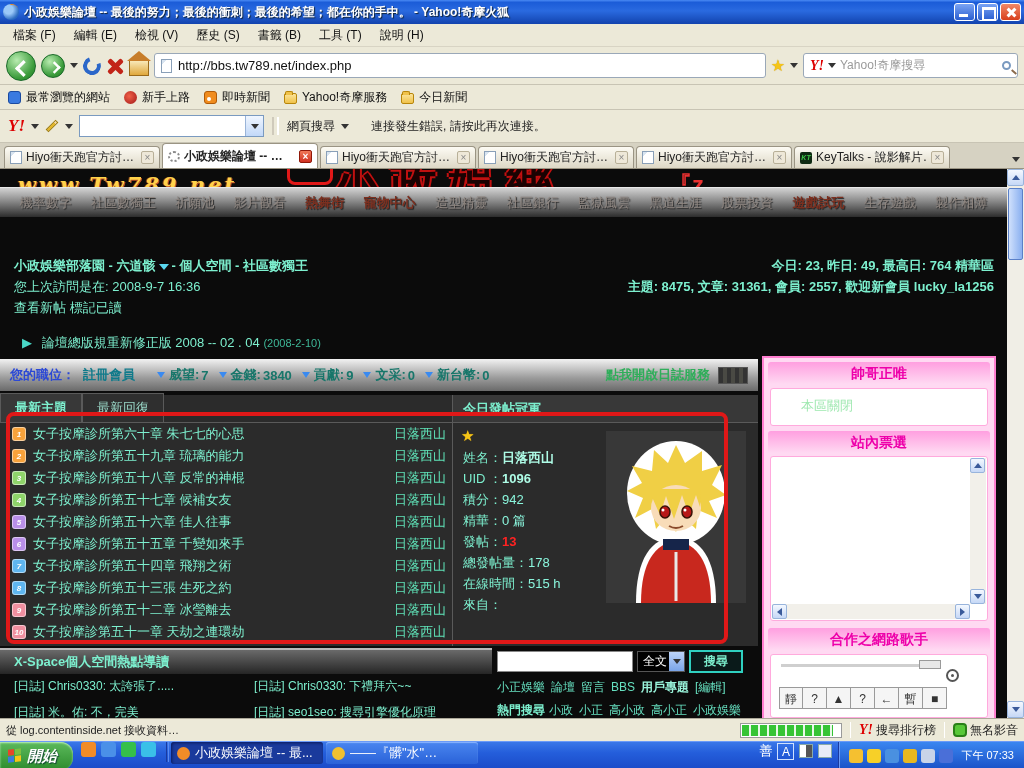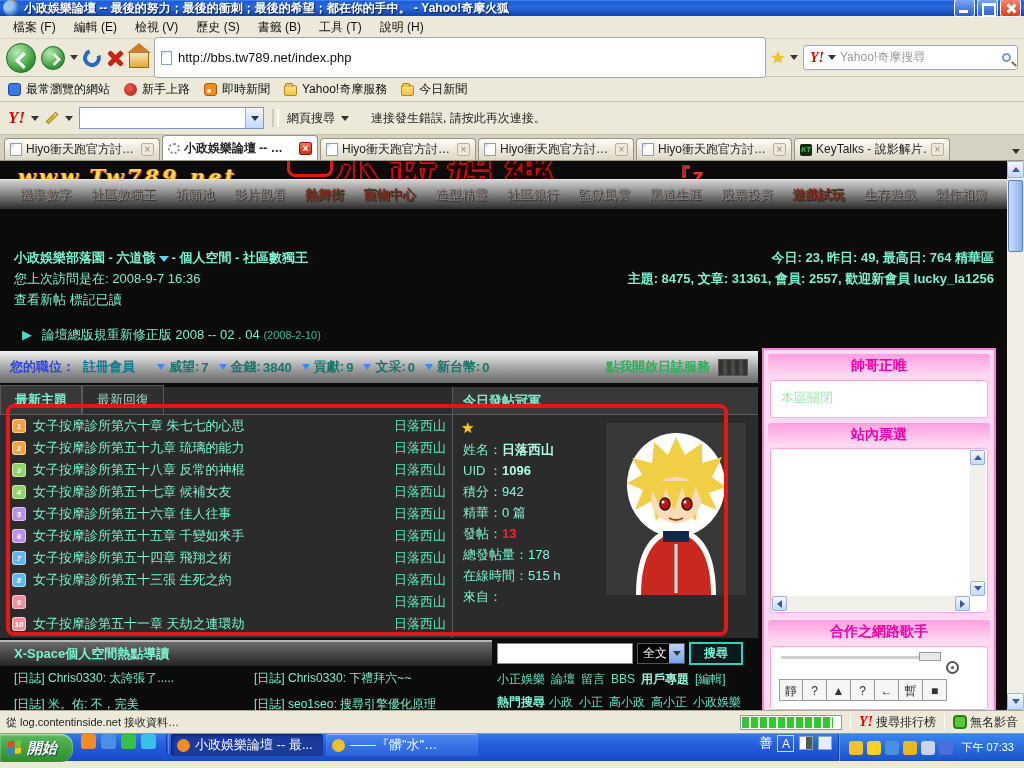--- a/index.html
+++ b/index.html
@@ -1,21 +1,21 @@
 <!DOCTYPE html>
 <html><head>
 <meta charset="utf-8">
 <style>
   html,body{margin:0;padding:0;background:#444;}
   *{box-sizing:border-box;}
   .window{position:relative;width:1024px;height:768px;overflow:hidden;
     font-family:"Liberation Sans","DejaVu Sans",sans-serif;background:#ece9d8;}
 
   
-  .titlebar{height:16px;display:flex;align-items:center;padding:0 3px;gap:5px;
+  .titlebar{height:24px;display:flex;align-items:center;padding:0 3px;gap:5px;
     background:linear-gradient(180deg,#4a8af4 0%,#1b5cd8 10%,#2a6ae0 45%,#1243ae 100%);}
   .ff-ico{width:16px;height:16px;border-radius:50%;flex:0 0 16px;
     background:radial-gradient(circle at 35% 35%,#9ac8f8 0 30%,#2a6ac0 70%);position:relative;overflow:hidden;}
   .ff-ico::after{content:"";position:absolute;left:-3px;top:-3px;width:16px;height:16px;border-radius:50%;
     border:4px solid #f28413;border-left-color:transparent;border-bottom-color:transparent;transform:rotate(35deg);}
   .titlebar .title{color:#fff;font-size:12px;font-weight:bold;text-shadow:1px 1px 1px #123;
     flex:1;white-space:nowrap;overflow:hidden;}
   .winbtns{display:flex;gap:2px;}
   .wb{width:21px;height:18px;border:1px solid #fff;border-radius:3px;position:relative;
     background:linear-gradient(#7aa4f4,#2a5ed0);}
@@ -42,21 +42,21 @@
   .nav-fwd::after{content:"";position:absolute;left:7px;top:7px;width:8px;height:8px;
     border-right:3px solid #fff;border-top:3px solid #fff;transform:rotate(45deg) scale(.8);}
   .drop{width:0;height:0;border-left:4px solid transparent;border-right:4px solid transparent;border-top:5px solid #333;}
   .nav-reload{width:18px;height:18px;border-radius:50%;border:4px solid #2b67c9;border-top-color:transparent;transform:rotate(25deg);}
   .nav-stop{width:18px;height:18px;position:relative;}
   .nav-stop::before,.nav-stop::after{content:"";position:absolute;left:7px;top:0px;width:5px;height:19px;background:#c22418;border-radius:2px;}
   .nav-stop::before{transform:rotate(45deg);} .nav-stop::after{transform:rotate(-45deg);}
   .nav-home{width:20px;height:16px;position:relative;margin-top:4px;background:linear-gradient(#f8e8b8,#e0a83c);border:1px solid #9a6a1a;}
   .nav-home::before{content:"";position:absolute;left:-3px;top:-10px;width:0;height:0;
     border-left:12px solid transparent;border-right:12px solid transparent;border-bottom:10px solid #c77d2a;}
-  .urlbar{flex:1;height:41px;background:#fff;border:1px solid #9aa8b8;border-radius:3px;
+  .urlbar{flex:1;height:25px;background:#fff;border:1px solid #9aa8b8;border-radius:3px;
     display:flex;align-items:center;gap:6px;padding:0 6px;font-size:13px;color:#111;}
   .page-ico{width:11px;height:14px;background:#fff;border:1px solid #8aa0b8;position:relative;flex:0 0 11px;
     background:linear-gradient(135deg,#d8e4f0 0 3px,#fff 3px);}
   .star-ico{color:#f5c518;font-size:16px;text-shadow:0 0 1px #b8860b;line-height:1;}
   .searchbox{width:215px;height:25px;background:#fff;border:1px solid #9aa8b8;border-radius:3px;
     display:flex;align-items:center;gap:4px;padding:0 6px;}
   .ylogo{color:#d00;font-weight:bold;font-style:italic;font-family:"Liberation Serif","DejaVu Serif",serif;font-size:14px;}
   .placeholder{color:#9a9a9a;font-size:12px;flex:1;white-space:nowrap;overflow:hidden;}
   .mag{width:9px;height:9px;border:2px solid #7a9ac0;border-radius:50%;position:relative;flex:0 0 9px;}
   .mag::after{content:"";position:absolute;left:7px;top:8px;width:6px;height:2px;background:#8a6a4a;transform:rotate(40deg);}
@@ -169,21 +169,21 @@
   .hot-label{font-weight:bold;color:#7df0cf;margin-right:4px;}
   .hot-word{color:#66e0c0;text-decoration:none;margin-right:6px;}
   .hot-special{font-weight:bold;color:#9af5dc;margin-right:6px;}
   .hot-edit{color:#66e0c0;text-decoration:none;}
 
   
   .sidebar{position:absolute;left:762px;top:187px;width:234px;height:362px;background:#ffd9f2;
     border:2px solid #ff7fd0;border-bottom:none;}
   .sb-head{position:absolute;left:4px;right:4px;height:22px;text-align:center;line-height:22px;
     font-weight:bold;color:#ee00aa;font-size:14px;background:linear-gradient(#ff9fe0,#ffd9f2);border-radius:3px 3px 0 0;}
-  .sb-box{position:absolute;left:6px;right:6px;background:#fff;border:1px solid #ffaadd;border-radius:3px;}
+  .sb-box{position:absolute;left:6px;right:6px;background:#fff;border:1px solid #ffaadd;border-radius:3px;padding-left:20px;}
   .closed-txt{color:#9fe8b0;font-size:13px;padding:8px 0 0 10px;}
   .xpscroll-v{position:absolute;right:1px;top:1px;bottom:16px;width:16px;background:#f2f0ea;}
   .xpscroll-h{position:absolute;left:1px;right:17px;bottom:1px;height:15px;background:#f2f0ea;display:flex;justify-content:space-between;}
   .sc-btn{width:15px;height:15px;background:linear-gradient(#f4f8ff,#c6d8f6);border:1px solid #98b4dc;border-radius:2px;
     display:flex;align-items:center;justify-content:center;}
   .sc-tri-up{width:0;height:0;border-left:4px solid transparent;border-right:4px solid transparent;border-bottom:5px solid #3a5a9a;}
   .sc-tri-down{width:0;height:0;border-left:4px solid transparent;border-right:4px solid transparent;border-top:5px solid #3a5a9a;}
   .sc-tri-left{width:0;height:0;border-top:4px solid transparent;border-bottom:4px solid transparent;border-right:5px solid #3a5a9a;}
   .sc-tri-right{width:0;height:0;border-top:4px solid transparent;border-bottom:4px solid transparent;border-left:5px solid #3a5a9a;}
   .player-line{position:absolute;left:10px;top:9px;width:150px;height:3px;background:#cfcfcf;}
@@ -474,20 +474,21 @@
             <a class="t-title">女子按摩診所第五十四章 飛翔之術</a>
             <a class="t-author">日落西山</a>
           </div>
           <div class="topic-row">
             <i class="t-ico" style="background: rgb(95, 182, 240);">8</i>
             <a class="t-title">女子按摩診所第五十三張 生死之約</a>
             <a class="t-author">日落西山</a>
           </div>
           <div class="topic-row">
             <i class="t-ico" style="background: rgb(240, 143, 160);">9</i>
+            <a class="t-title">女子按摩診所第五十二章 冰瑩離去</a>
             <a class="t-author">日落西山</a>
           </div>
           <div class="topic-row">
             <i class="t-ico" style="background: rgb(240, 143, 160);">10</i>
             <a class="t-title">女子按摩診第五十一章 天劫之連環劫</a>
             <a class="t-author">日落西山</a>
           </div>
         </div>
       <div class="profile">
         <div class="p-head">今日發帖冠軍</div>

